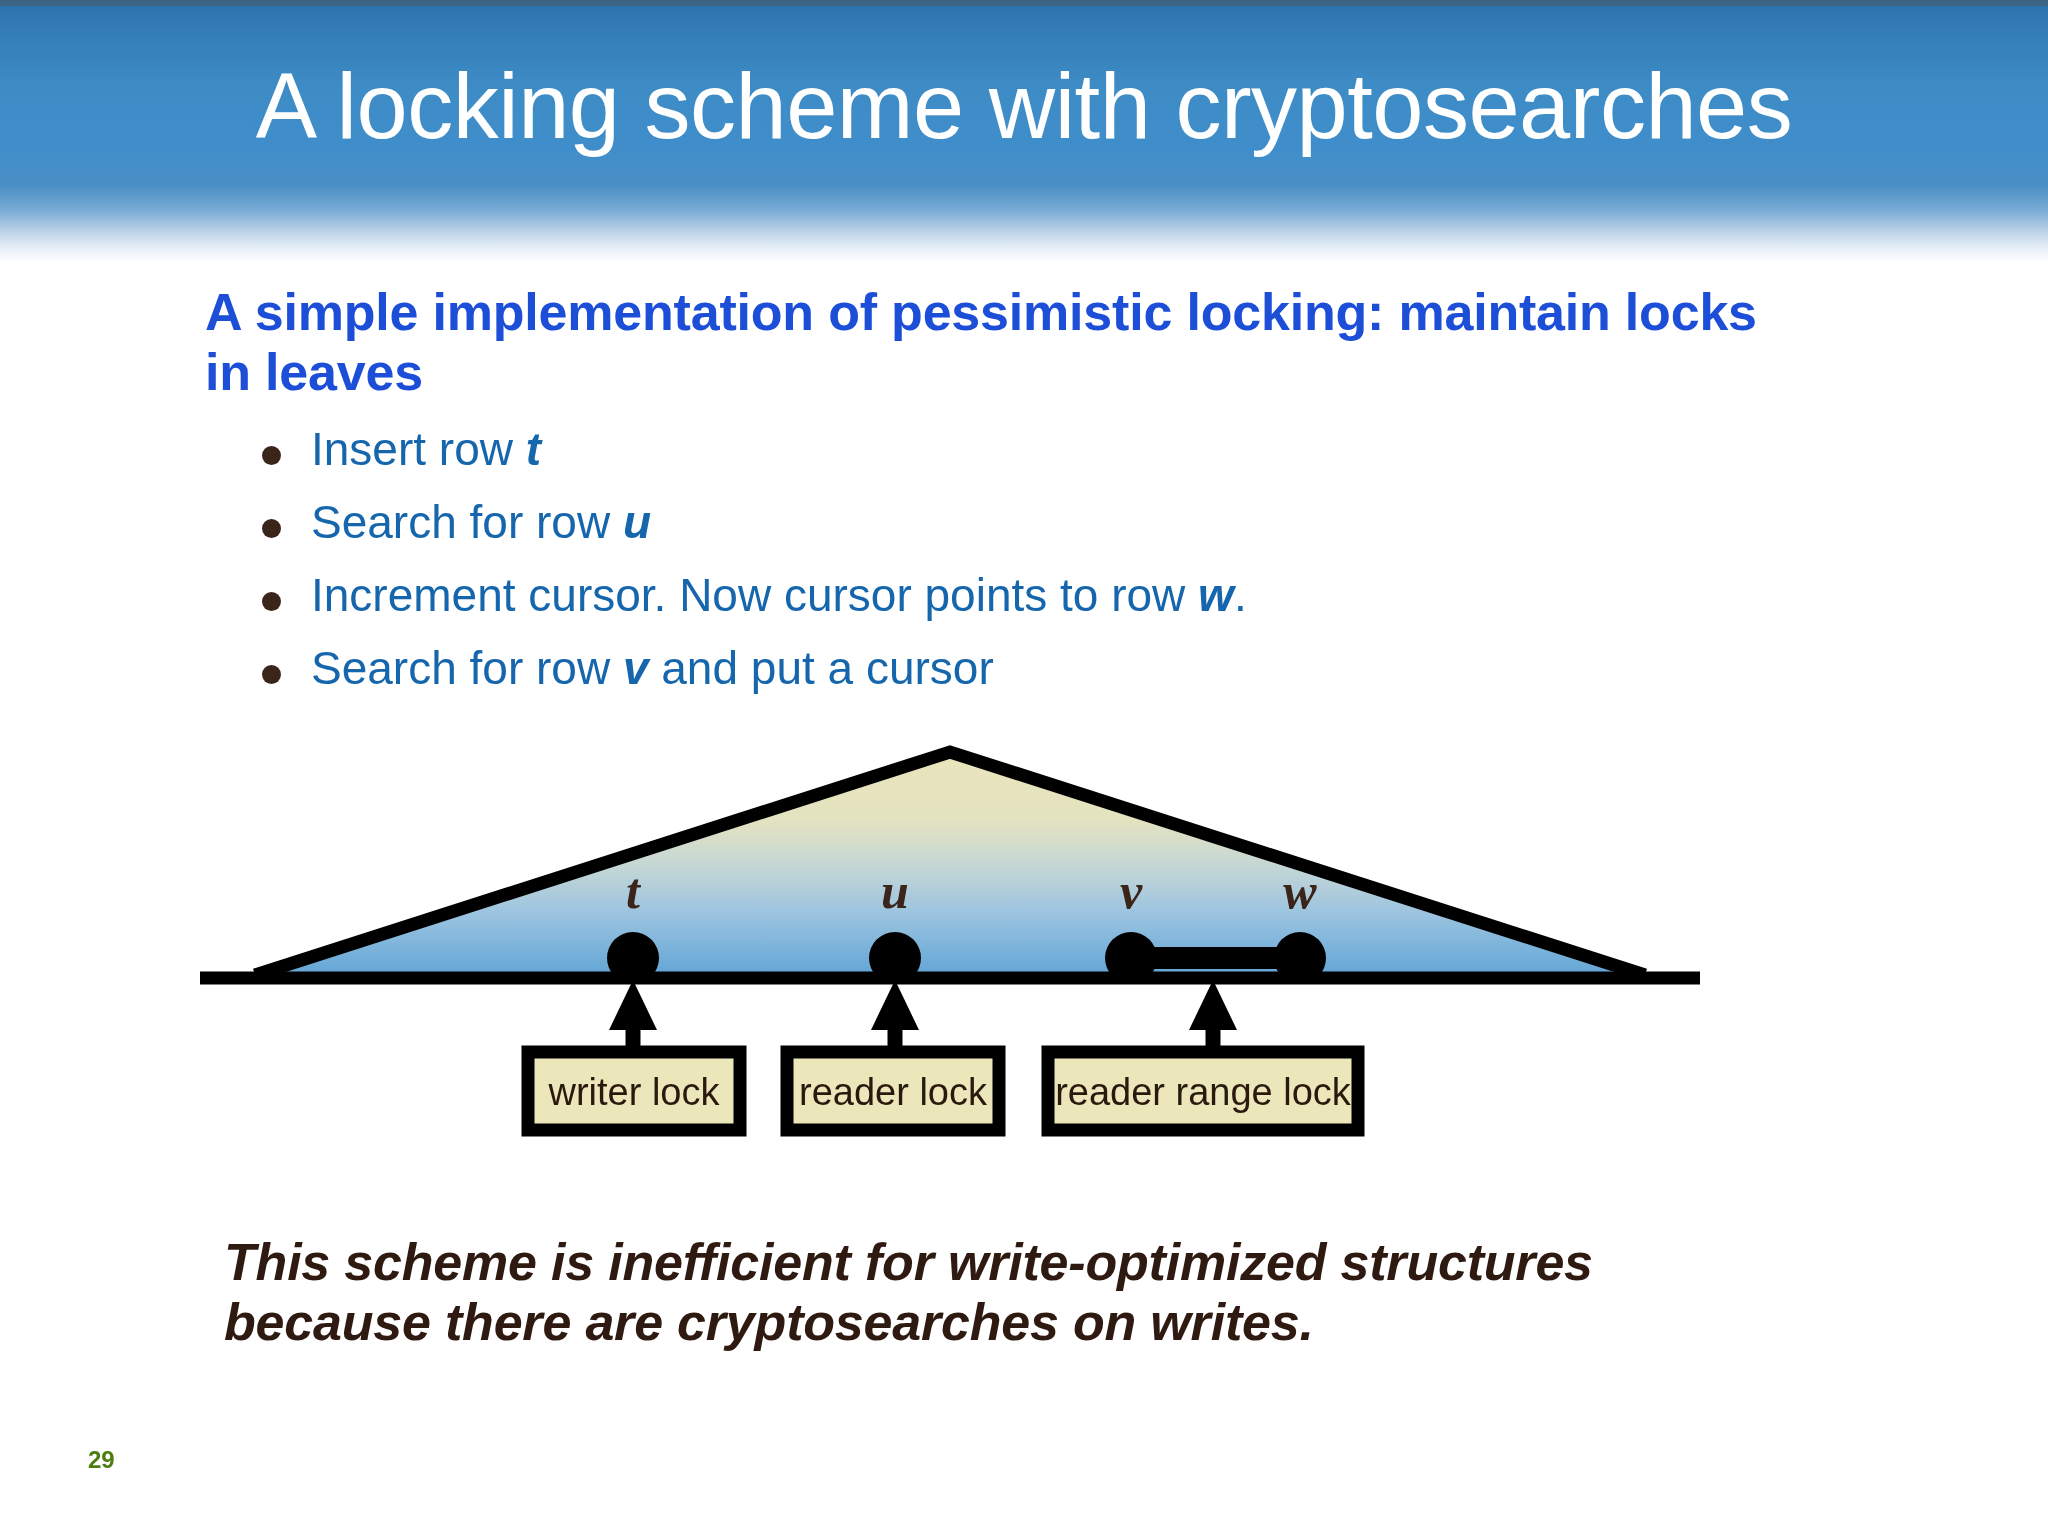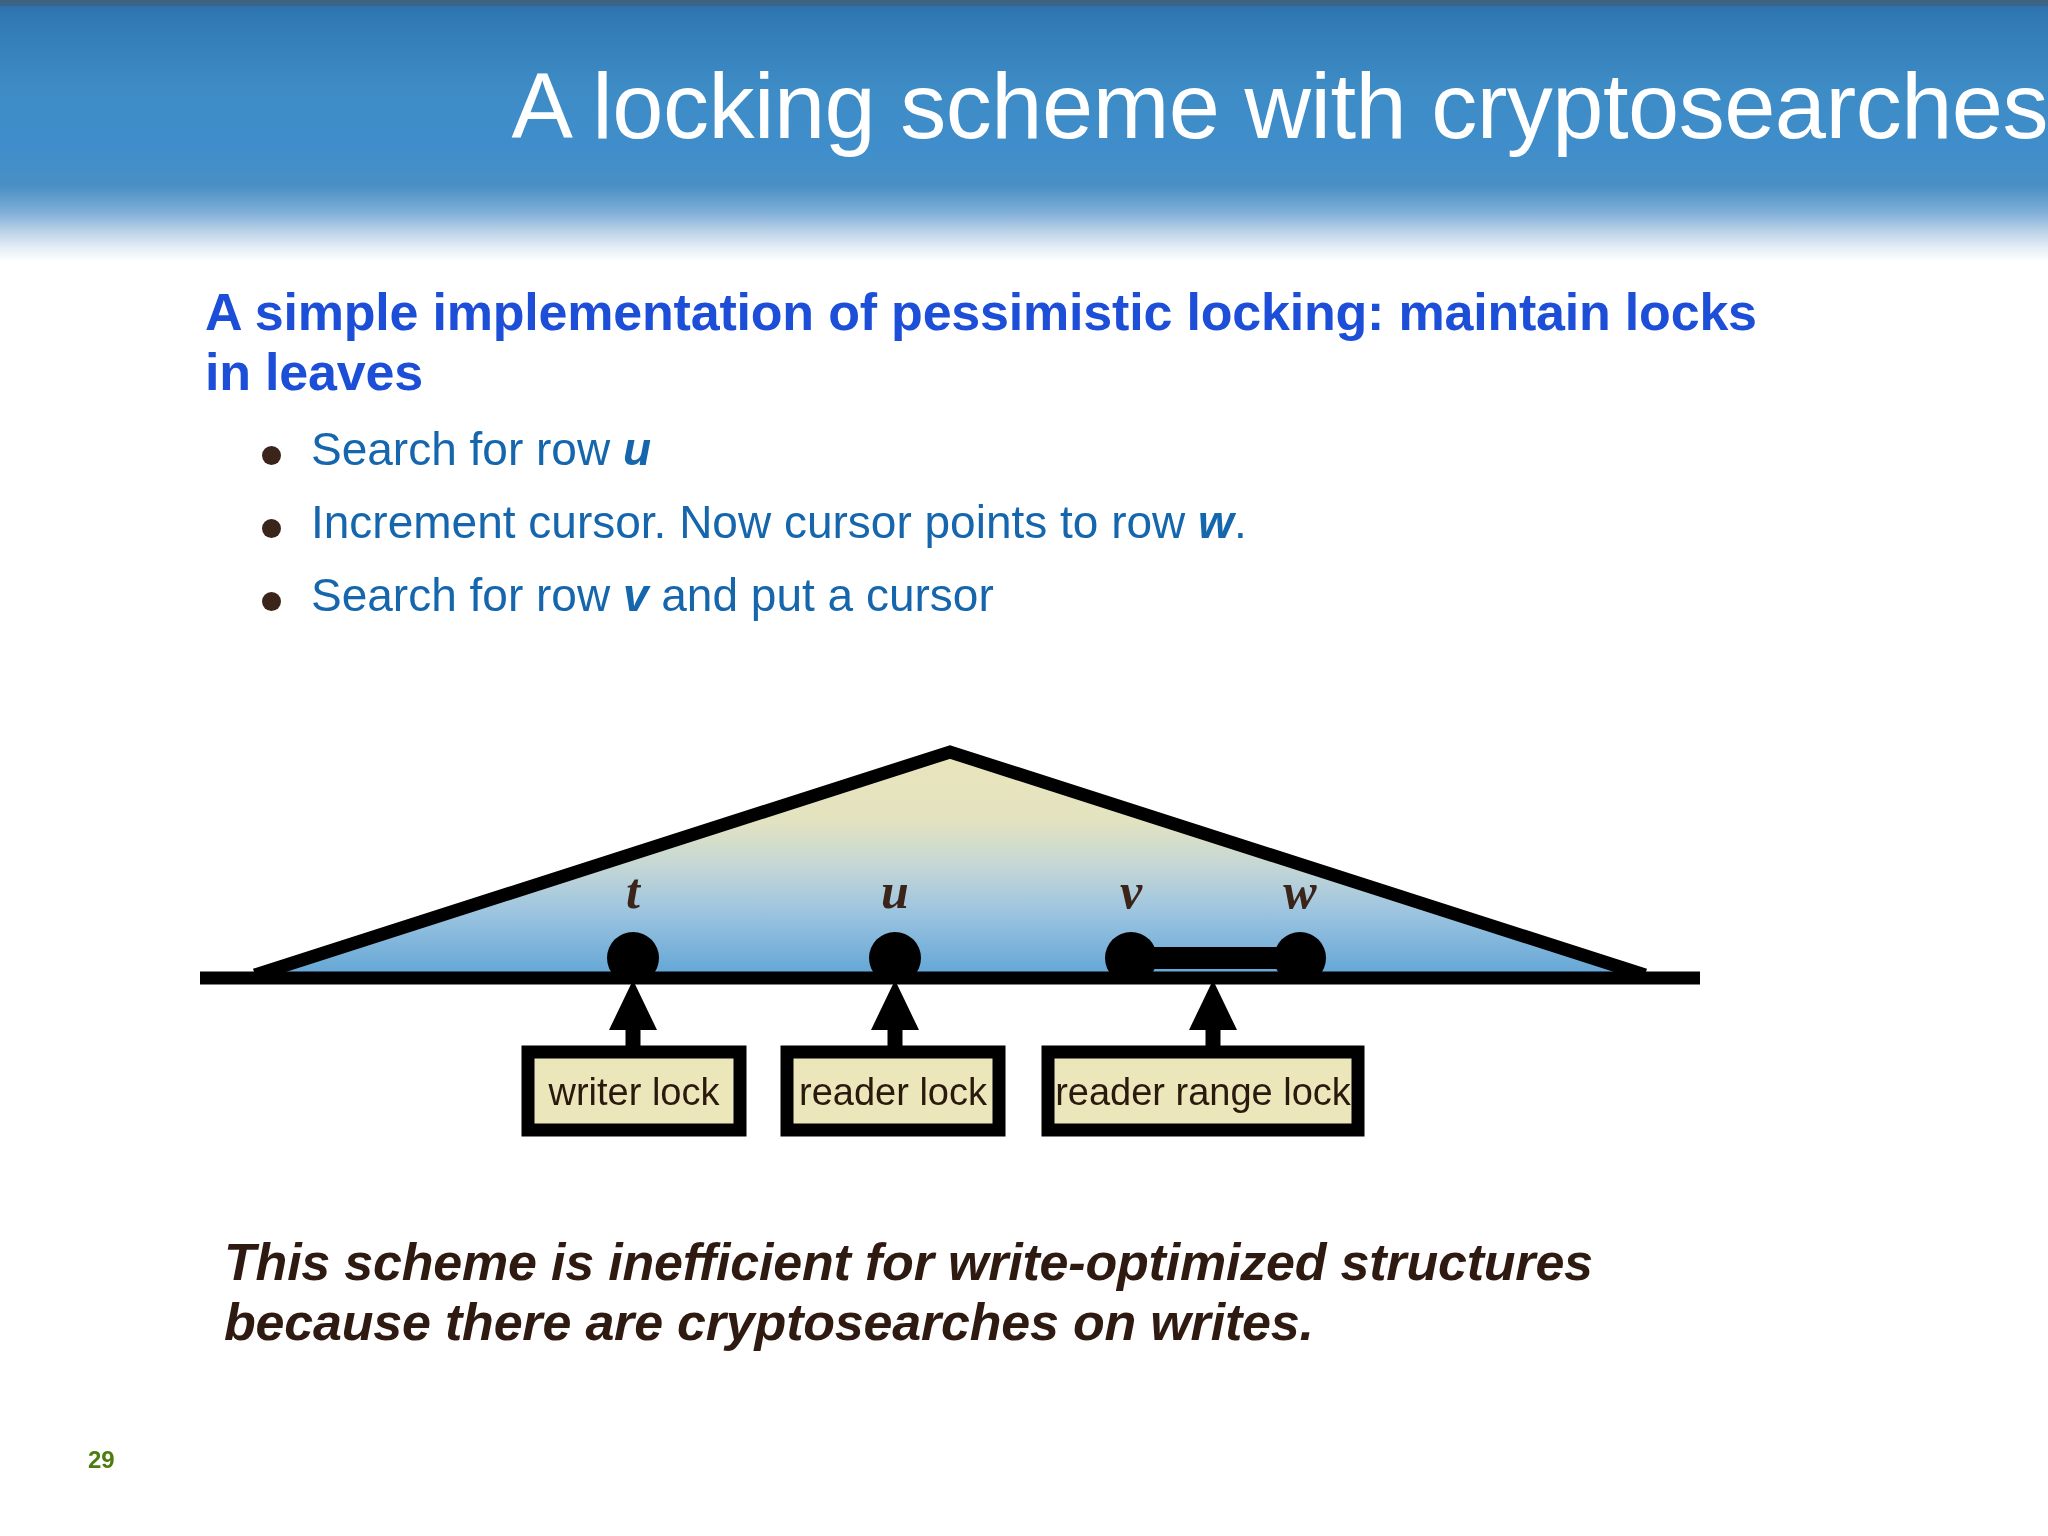--- a/index.html
+++ b/index.html
@@ -38,21 +38,21 @@
     left: 0; top: 0;
     width: 2048px;
     height: 6px;
     background: #4b5a66;
     opacity: .55;
   }
   #slide-title {
     position: absolute;
     left: 0; top: 58px;
     width: 2048px;
-    text-align: right;
+    text-align: center;
     color: #ffffff;
     font-family: "Liberation Sans", sans-serif;
     font-weight: 300;
     font-size: 92px;
     letter-spacing: -0.5px;
     line-height: 1.05;
     white-space: nowrap;
   }
 
   
@@ -162,20 +162,24 @@
   <div id="slide-title">A locking scheme with cryptosearches</div>
 </div>
 
 <div id="body-heading">
   <div>A simple implementation of pessimistic locking: maintain locks</div>
   <div>in leaves</div>
 </div>
 
 <div id="bullet-list">
 
+  <div class="bullet-row">
+    <span class="bullet-dot"></span>
+    <span class="bullet-text"><span>Insert row </span><em>t</em><span></span></span>
+  </div>
 
   <div class="bullet-row">
     <span class="bullet-dot"></span>
     <span class="bullet-text"><span>Search for row </span><em>u</em><span></span></span>
   </div>
 
   <div class="bullet-row">
     <span class="bullet-dot"></span>
     <span class="bullet-text"><span>Increment cursor. Now cursor points to row </span><em>w</em><span>.</span></span>
   </div>

